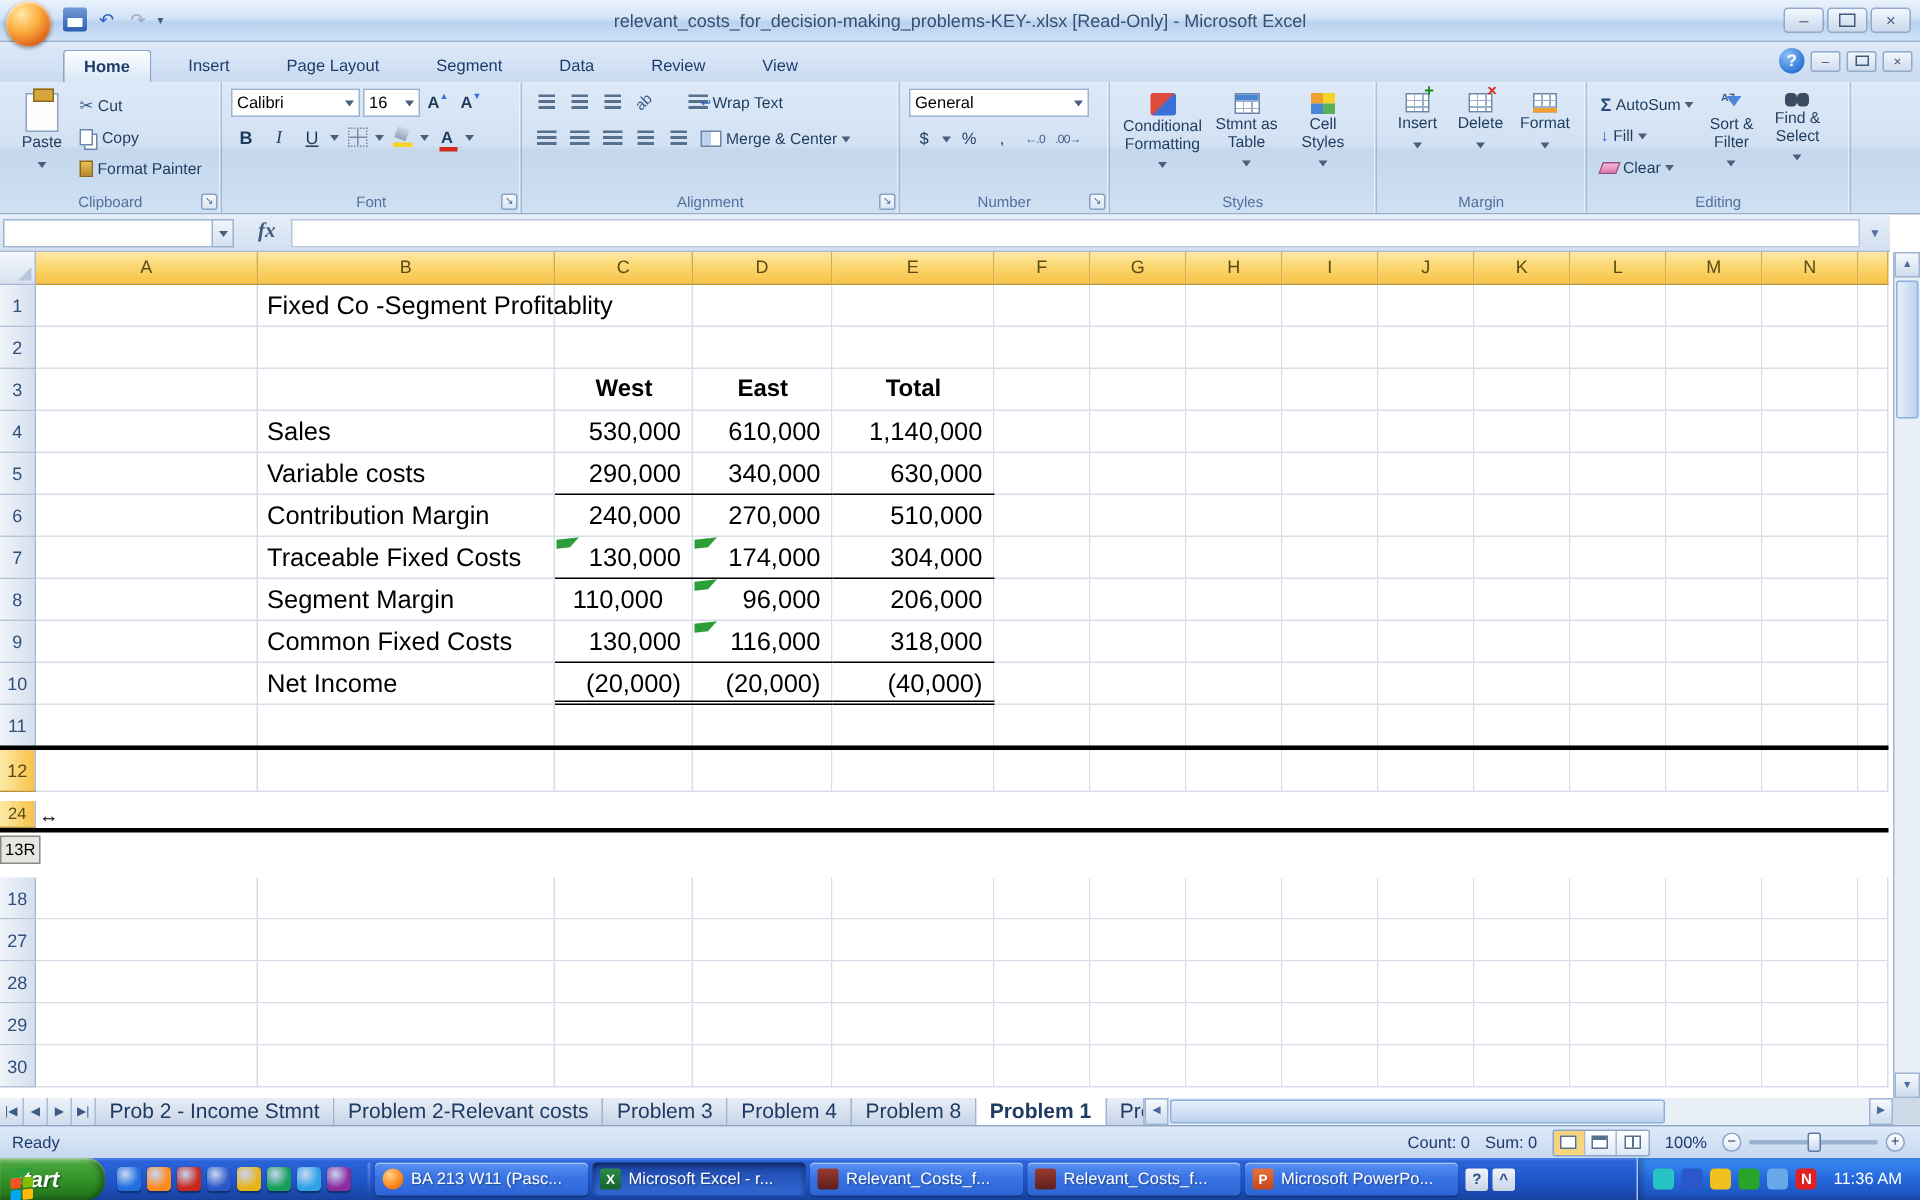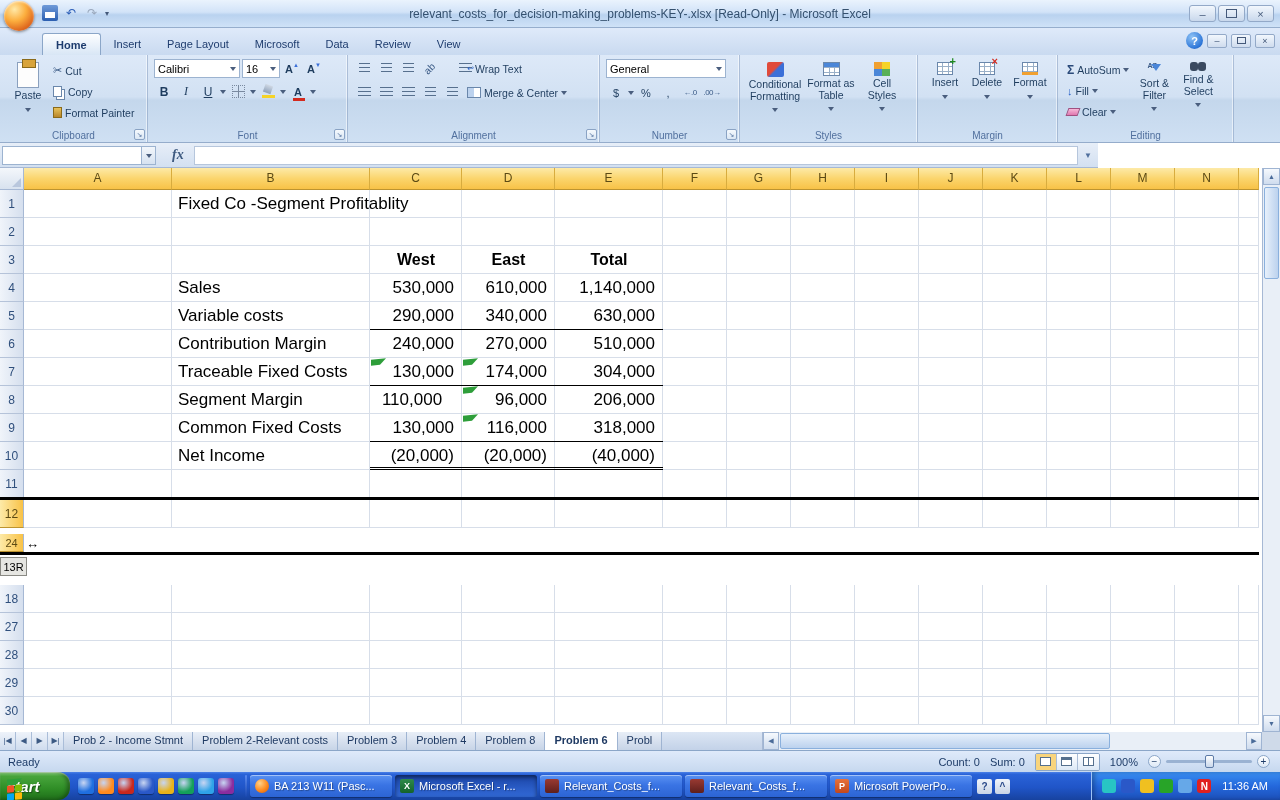--- a/index.html
+++ b/index.html
@@ -25,21 +25,21 @@
   #win-controls { position:absolute; right:6px; top:5px; display:flex; gap:2px; }
   .winbtn { width:27px; height:17px; border:1px solid #93a9c8; border-radius:3px;
     background:linear-gradient(#f2f7fd,#c9d8ec); color:#44597a; font-size:11px;
     display:flex; align-items:center; justify-content:center; }
   .wb-max { position:relative; }
   .wb-max::after { content:""; width:9px; height:7px; border:1px solid #44597a; }
 
   
   #tabsrow { position:absolute; top:28px; left:0; width:1280px; height:27px;
     background:linear-gradient(#dfeafa,#c9daf0); display:flex; align-items:flex-end; padding-left:42px; }
-  .rtab { height:22px; line-height:22px; padding:0 13px; font-size:11px; color:#1e3c6e; margin-right:0; }
+  .rtab { height:22px; line-height:22px; padding:0 13px; font-size:11px; color:#1e3c6e; margin-right:12px; }
   .rtab.active { background:linear-gradient(#fdfeff,#e9f1fa 55%,#d8e6f5);
     border:1px solid #8ba6c8; border-bottom:none; border-radius:3px 3px 0 0; font-weight:bold; }
   #tabsrow-right { position:absolute; right:5px; top:4px; display:flex; align-items:center; gap:4px; }
   #help-btn { width:17px; height:17px; border-radius:50%; color:#fff; font-size:11px; font-weight:bold;
     background:radial-gradient(circle at 35% 30%, #8fc3f5, #2d76d8 70%, #1b4fa8);
     display:flex; align-items:center; justify-content:center; }
   .minibtn { width:20px; height:14px; border:1px solid #93a9c8; border-radius:2px;
     background:linear-gradient(#f2f7fd,#cfdcee); color:#44597a; font-size:9px;
     display:flex; align-items:center; justify-content:center; }
   .mb-max::after { content:""; width:7px; height:5px; border:1px solid #44597a; }
@@ -115,21 +115,21 @@
   .i-filldown { color:#2a62c8; font-size:11px; font-weight:bold; }
   .i-clear { width:12px; height:8px; background:linear-gradient(#f7b8d8,#e078b0); transform:skewX(-20deg); border:1px solid #a05080; }
   .i-sort { width:14px; height:14px; position:relative; }
   .i-sort::before { content:"AZ"; position:absolute; left:0; top:0; font-size:7px; font-weight:bold; color:#3a5a86; line-height:7px; width:8px; }
   .i-sort::after { content:""; position:absolute; right:0; top:2px; border-left:5px solid transparent; border-right:5px solid transparent; border-top:7px solid #4a86d8; }
   .i-find { width:16px; height:10px; position:relative; }
   .i-find::before, .i-find::after { content:""; position:absolute; top:0; width:8px; height:9px; border-radius:3px; background:#3a4a60; }
   .i-find::before { left:0; } .i-find::after { right:0; }
 
   
-  #formulabar { position:absolute; top:143px; left:0; width:1098px; height:25px;
+  #formulabar { position:absolute; top:143px; left:0; width:1260px; height:25px;
     background:linear-gradient(#e7eef8,#d3e0f1); border-bottom:1px solid #a6b8d4;
     display:flex; align-items:center; }
   #namebox { width:140px; height:19px; margin-left:2px; background:#fff;
     border:1px solid #9cb3d0; font-size:11px; padding:0 4px; font-family:"Liberation Sans",sans-serif; }
   .nb-dd { width:14px; height:19px; background:linear-gradient(#f2f6fb,#d6e2f1);
     border:1px solid #9cb3d0; border-left:none; display:flex; align-items:center; justify-content:center; }
   .fx { font-family:"Liberation Serif",serif; font-style:italic; font-weight:bold;
     color:#3e5a80; font-size:14px; margin:0 10px 0 16px; }
   #formula-input { flex:1; height:19px; background:#fff; border:1px solid #b6c6dc; margin-right:6px;
     font-family:"Liberation Sans",sans-serif; }
@@ -173,21 +173,21 @@
     color:#4a6b99; font-size:7px; text-align:center; line-height:16px; }
   .sbtn.bottom { position:absolute; bottom:0; left:0; right:0; }
   #vthumb { position:absolute; top:19px; left:1px; width:15px; height:92px;
     background:linear-gradient(to right,#e7f0fb,#bcd2ee); border:1px solid #8ab0dd; border-radius:2px; }
 
   
   #tabbar { position:absolute; top:732px; left:0; width:1280px; height:18px;
     background:linear-gradient(#dce6f4,#c3d2e8); display:flex; align-items:stretch; }
   .tnav { width:16px; font-size:8px; color:#3c5a84; text-align:center; line-height:17px;
     background:linear-gradient(#eef3fa,#cfdcee); border-right:1px solid #aabdd8; }
-  .stab { line-height:17px; padding:0 9px; font-size:11px; color:#1f3a63; white-space:nowrap;
+  .stab { line-height:17px; padding:0 9px; font-size:14px; color:#1f3a63; white-space:nowrap;
     background:linear-gradient(#e8eef7,#c7d4e7); border-right:1px solid #9fb4d2; }
   .stab.active { background:#fff; font-weight:bold; }
   #hscroll { position:absolute; left:762px; top:0; height:18px; right:18px;
     background:#e9eff7; border-left:1px solid #a6b8d4; display:flex; }
   .hbtn { width:16px; height:100%; background:linear-gradient(#f6f9fd,#cfdcee);
     border:1px solid #9fb4d2; color:#4a6b99; font-size:7px; text-align:center; line-height:16px; }
   .hbtn.right { margin-left:auto; }
   #hthumb { width:330px; height:16px; margin:1px 0 0 1px;
     background:linear-gradient(#e7f0fb,#bcd2ee); border:1px solid #8ab0dd; border-radius:2px; }
   #tabcorner { position:absolute; right:0; top:0; width:18px; height:18px; background:#cfdae9; }
@@ -277,21 +277,21 @@
       <div class="winbtn wb-max"></div>
       <div class="winbtn">×</div>
     </div>
   </div>
 
   <div id="tabsrow">
     <div id="ribbon-tabs" style="display:flex;">
         <div class="rtab active">Home</div>
         <div class="rtab">Insert</div>
         <div class="rtab">Page Layout</div>
-        <div class="rtab">Microsoft</div>
+        <div class="rtab">Segment</div>
         <div class="rtab">Data</div>
         <div class="rtab">Review</div>
         <div class="rtab">View</div>
       </div>
     <div id="tabsrow-right">
       <div id="help-btn">?</div>
       <div class="minibtn">–</div>
       <div class="minibtn mb-max"></div>
       <div class="minibtn">×</div>
     </div>
@@ -434,21 +434,21 @@
 
     <div class="rgroup" style="width:178px">
       <div class="gbody">
         <div class="bigbtn" style="width:58px">
           <span class="i-cf"></span>
           <span>Conditional Formatting</span>
           <span class="dd"></span>
         </div>
         <div class="bigbtn" style="width:54px">
           <span class="i-table"></span>
-          <span>Format as Table</span>
+          <span>Stmnt as Table</span>
           <span class="dd"></span>
         </div>
         <div class="bigbtn" style="width:48px">
           <span class="i-styles">
               <span></span>
               <span></span>
               <span></span>
               <span></span>
             </span>
           <span>Cell Styles</span>
@@ -871,21 +871,21 @@
         <div class="tnav">◀</div>
         <div class="tnav">▶</div>
         <div class="tnav">▶|</div>
       </div>
     <div id="sheet-tabs" style="display:flex">
         <div class="stab">Prob 2 - Income Stmnt</div>
         <div class="stab">Problem 2-Relevant costs</div>
         <div class="stab">Problem 3</div>
         <div class="stab">Problem 4</div>
         <div class="stab">Problem 8</div>
-        <div class="stab active">Problem 6</div>
+        <div class="stab active">Problem 1</div>
         <div class="stab">Probl</div>
       </div>
     <div id="hscroll">
       <div class="hbtn">◀</div>
       <div id="hthumb"></div>
       <div class="hbtn right">▶</div>
     </div>
     <div id="tabcorner"></div>
   </div>
 

